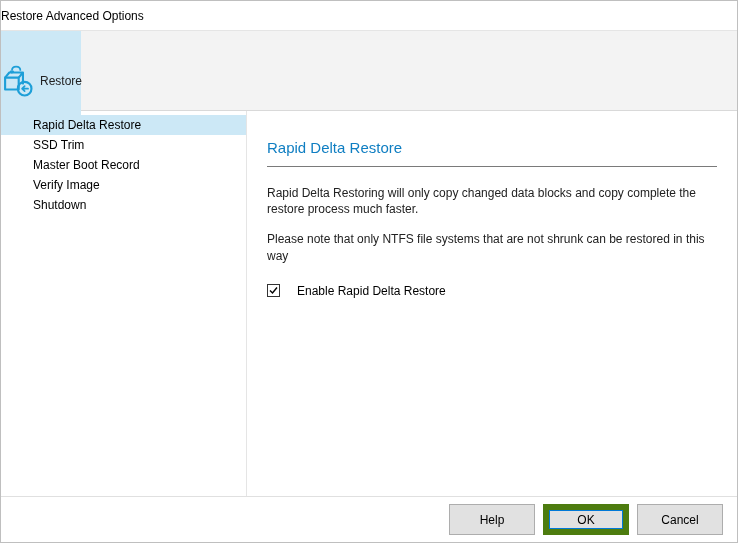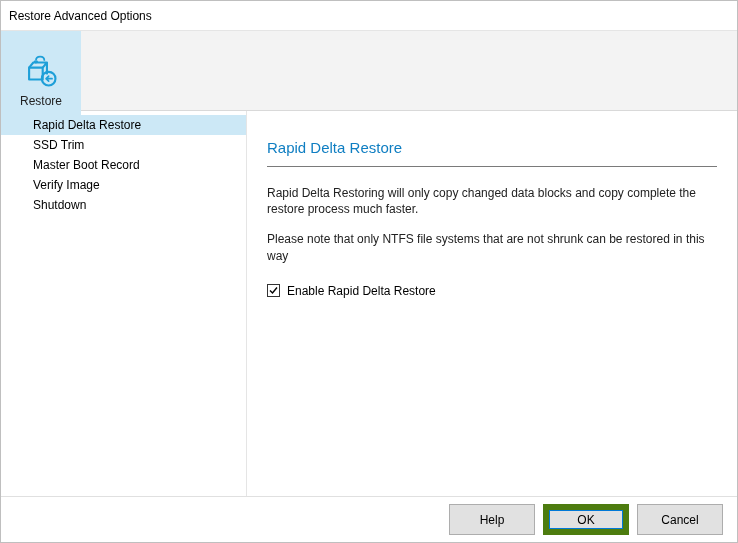--- a/index.html
+++ b/index.html
@@ -16,40 +16,40 @@
   }
   
   .titlebar {
     height:30px;
     display:flex; align-items:center;
     background:#fff;
     border-bottom:1px solid #e5e5e5;
   }
   .titlebar .title {
     flex:1;
-    padding-left:8px;
+    padding-left:0;
     font-size:12px;
   }
   .titlebar .close {
     width:44px; height:30px;
     display:flex; align-items:center; justify-content:center;
     font-size:14px;
   }
   
   .ribbon {
     height:80px;
     background:#f3f3f3;
     border-bottom:1px solid #d9d9d9;
     display:flex; align-items:flex-start;
     padding:0;
   }
   .ribbon-btn {
     width:80px; height:100px;
     background:#cce8f6;
-    display:flex; flex-direction:column;
+    display:flex; flex-direction:row;
     align-items:center; justify-content:center;
     gap:6px;
   }
   .ribbon-btn .icon svg { width:34px; height:34px; display:block; }
   .ribbon-btn .lbl { font-size:12px; color:#222; }
   
   .content {
     flex:1;
     display:flex;
     overflow:hidden;
@@ -85,21 +85,21 @@
     border-top:1px solid #7a7a7a;
     margin:0 0 18px 0;
   }
   .desc {
     font-size:12px;
     color:#222;
     margin:0 0 14px 0;
     line-height:1.35;
   }
   .checkbox-row {
-    display:flex; align-items:center; gap:7px;
+    display:flex; align-items:center; gap:17px;
     margin-top:20px;
     font-size:12px;
   }
   .checkbox-row .box {
     width:13px; height:13px;
     border:1px solid #333;
     display:flex; align-items:center; justify-content:center;
   }
   .checkbox-row .box svg { width:11px; height:11px; display:block; }
   

